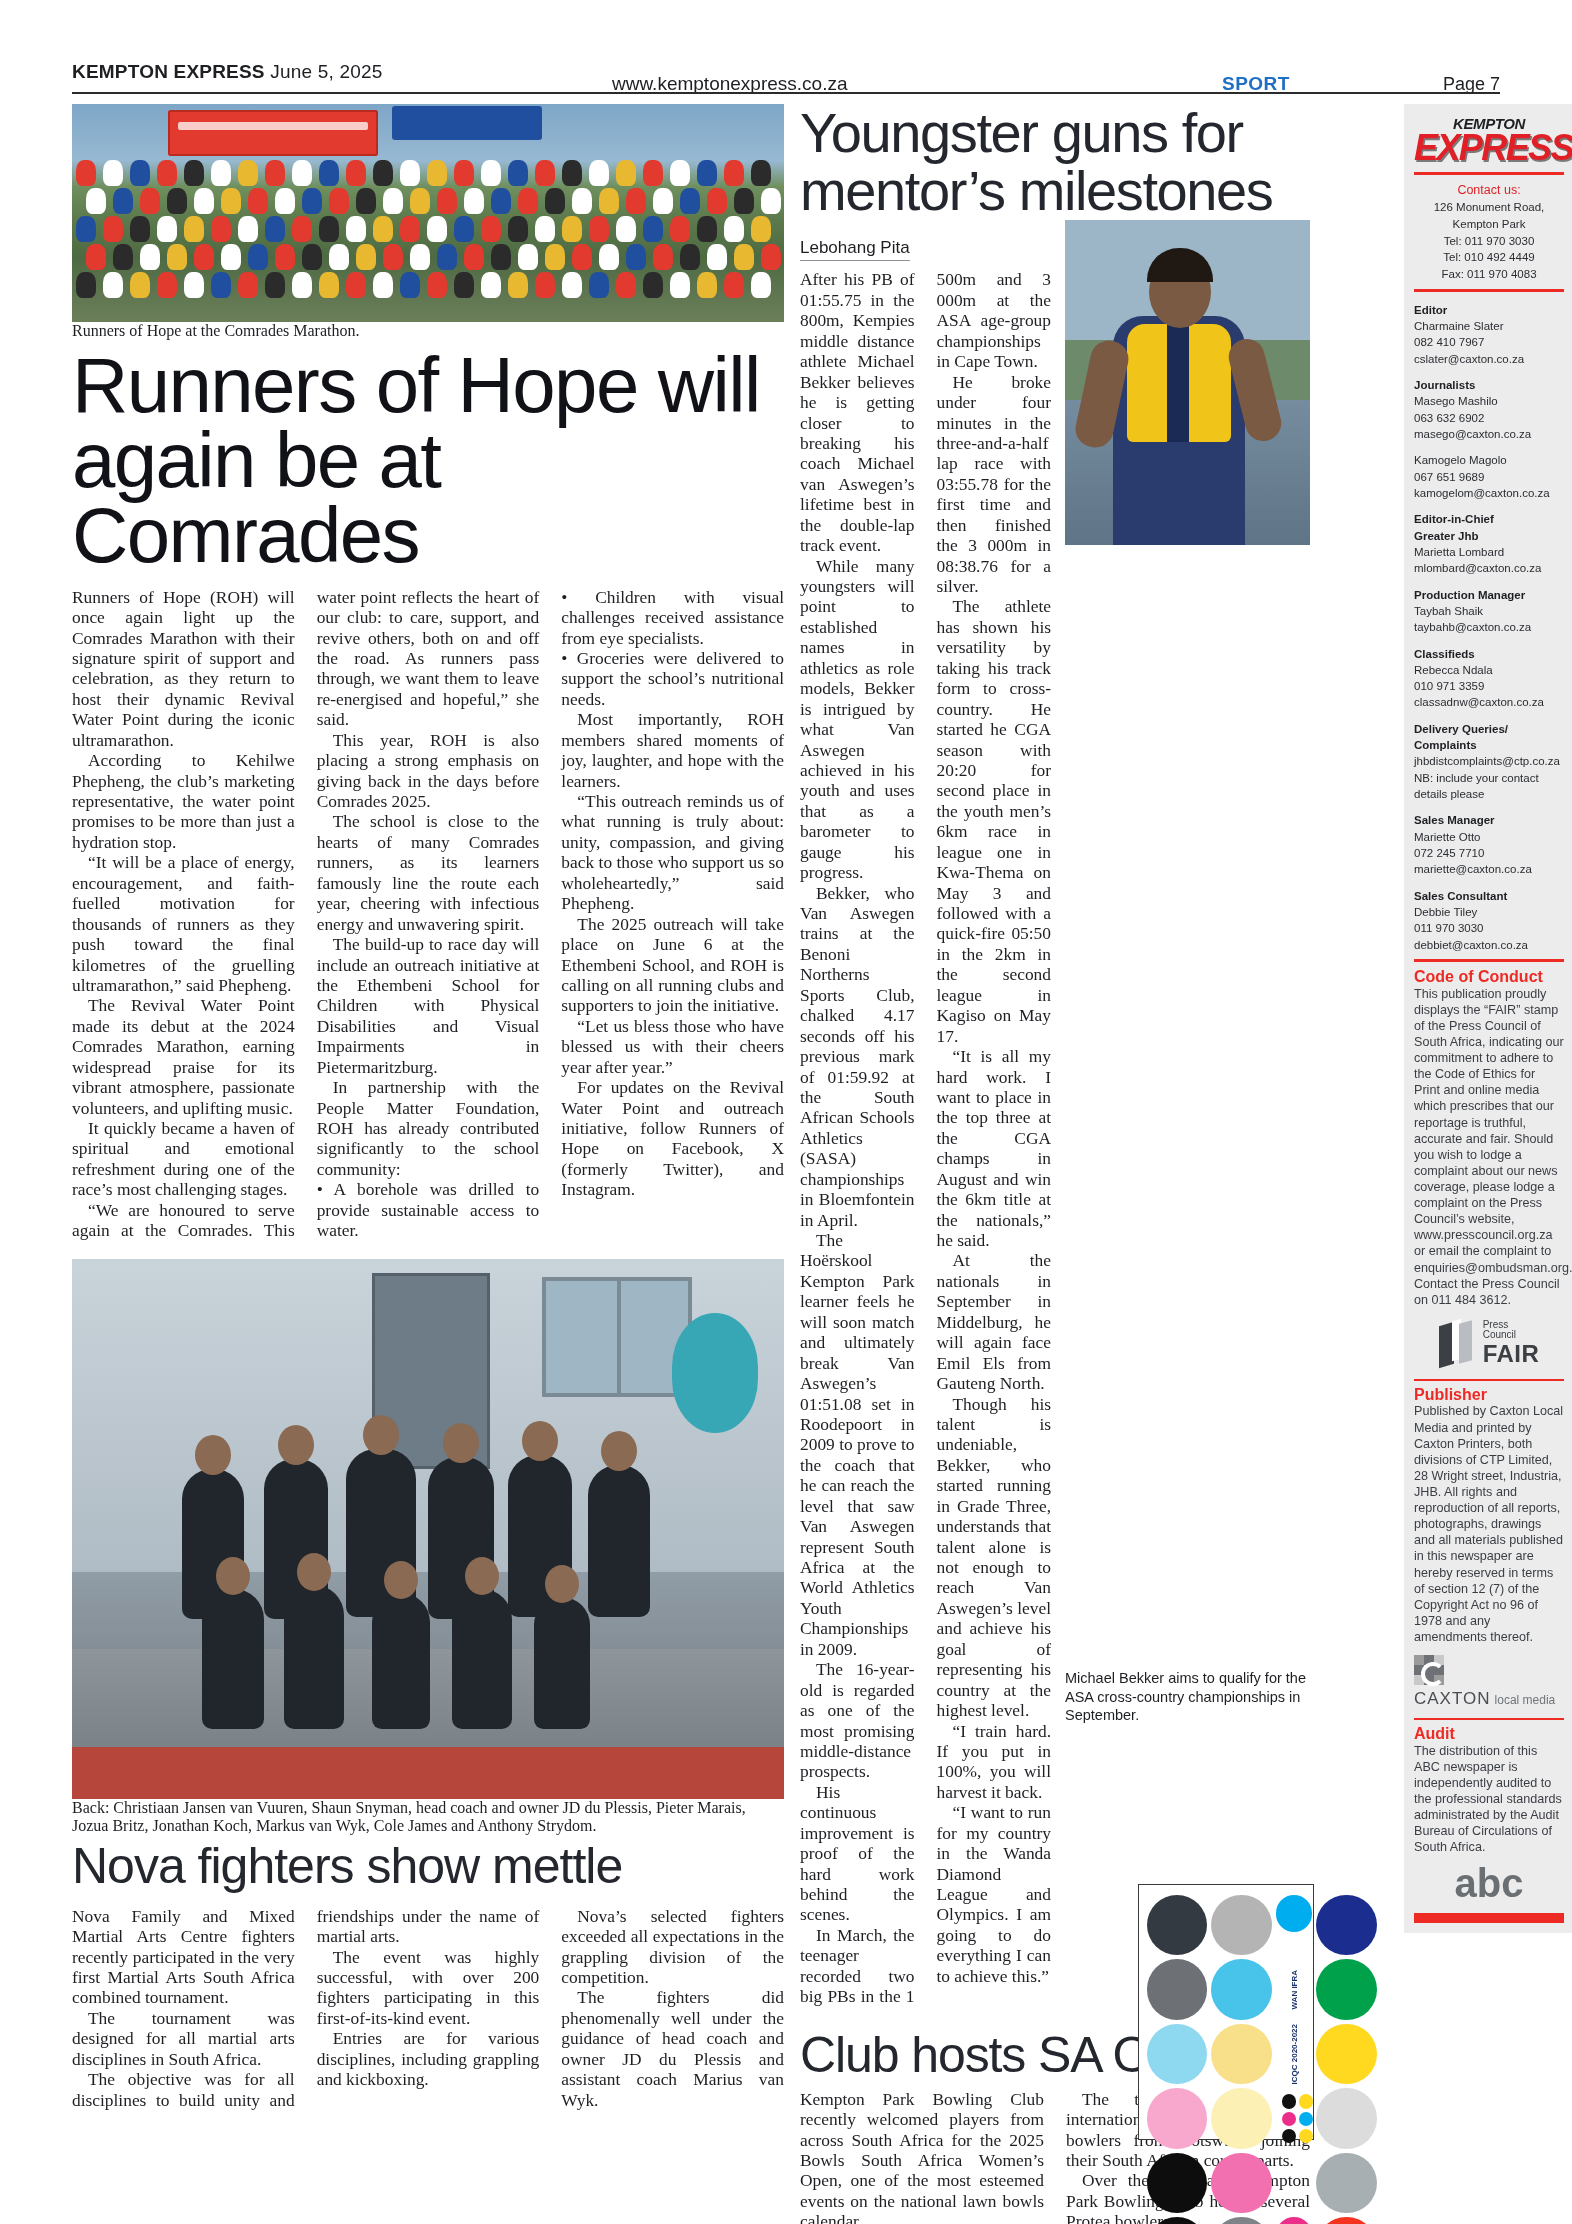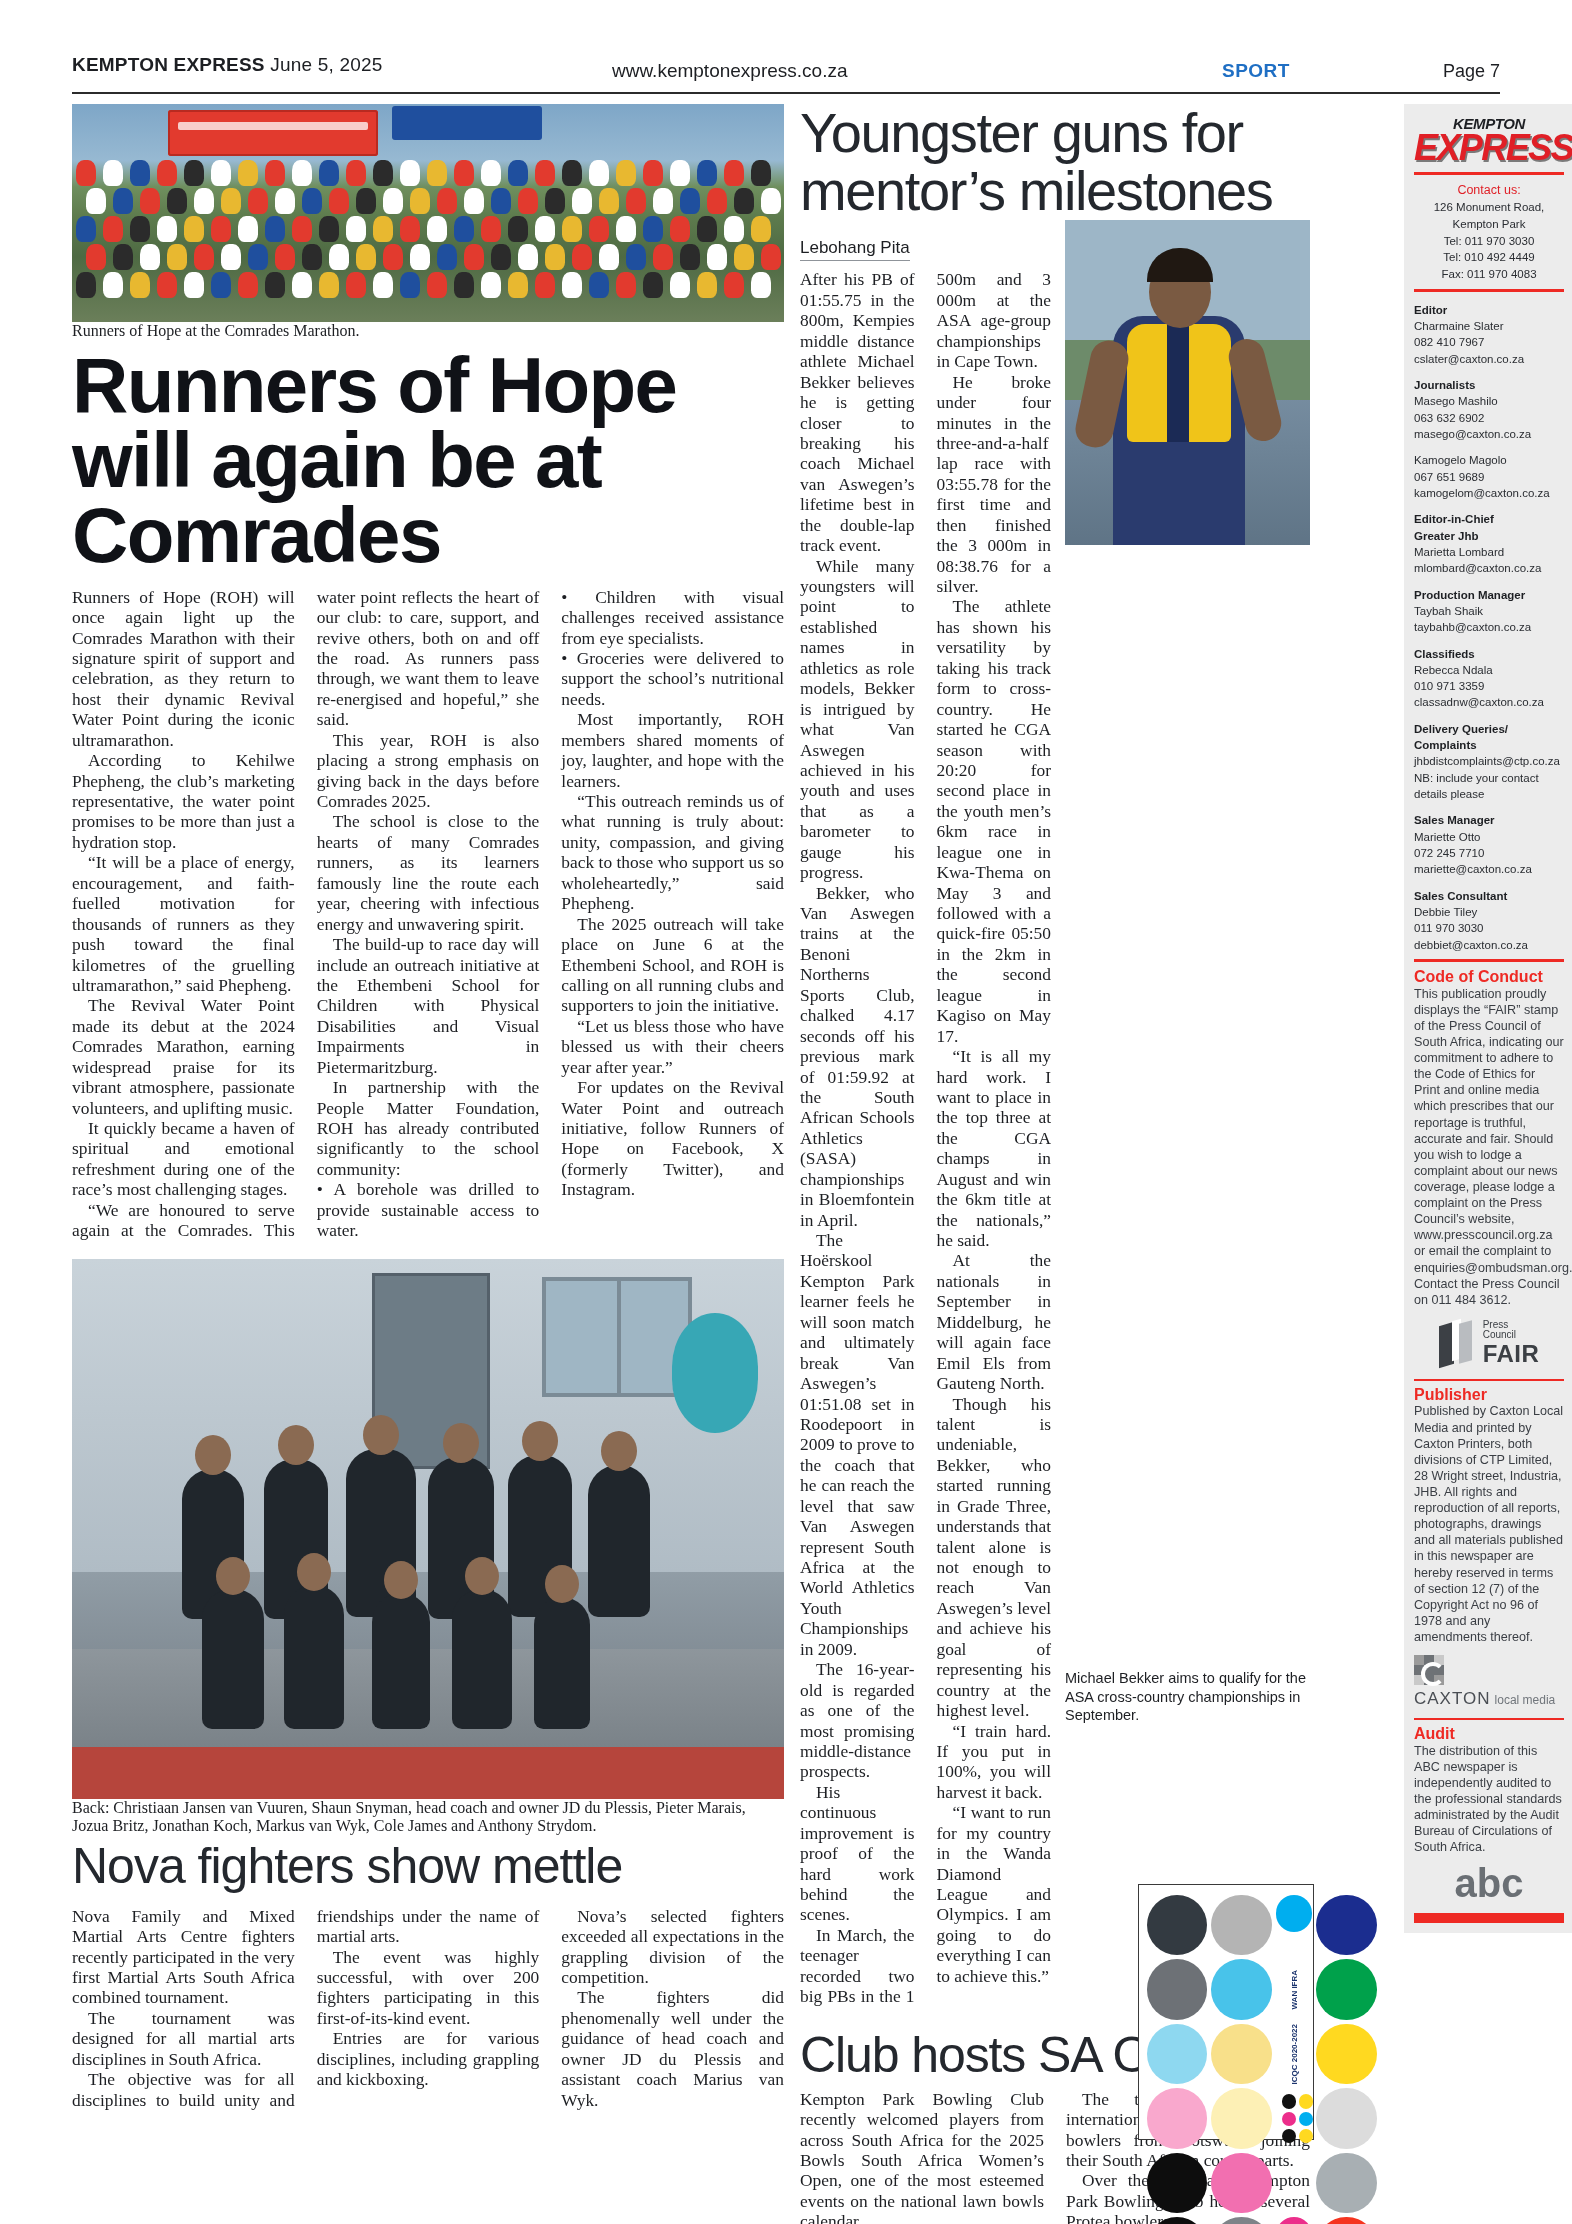--- a/index.html
+++ b/index.html
@@ -6,22 +6,22 @@
   html, body {
     width: 1572px; height: 2224px;
     background: #ffffff;
     font-family: "Liberation Serif", serif;
     color: #1d1f23;
   }
   .page { position: relative; width: 1572px; height: 2224px; background:#fff; }
 
   
   .topbar {
-    position: absolute; left: 72px; top: 48px; width: 1428px; height: 34px;
-    display: flex; align-items: center;
+    position: absolute; left: 72px; top: 61px; width: 1428px; height: 34px;
+    display: flex; align-items: flex-start;
   }
   .topbar .tb-left {
     font-family: "Liberation Sans", sans-serif;
     font-size: 19px; letter-spacing: .2px; color:#1d1f23; white-space: nowrap;
   }
   .topbar .tb-left b { font-weight: 700; }
   .topbar .tb-url {
     position:absolute; left: 540px; bottom:0;
     font-family: "Liberation Sans", sans-serif; font-size: 19px; color:#1d1f23;
   }
@@ -63,21 +63,21 @@
     background:#fff; opacity:.75; border-radius:2px;
   }
   .pc-banner2 {
     position:absolute; left:320px; top:2px; width:150px; height:34px;
     background:#1f4f9e; border-radius:3px;
   }
 
   
   .hl-comrades {
     font-family:"Liberation Sans", sans-serif;
-    font-weight:700; font-size:78px; line-height:0.96; letter-spacing:-1.6px;
+    font-weight:400; font-size:78px; line-height:0.96; letter-spacing:-1.6px;
     color:#101217; padding-top:8px;
   }
 
   
   .body3 { column-count:3; column-gap:22px; margin-top:14px; }
   .body3 p, .bodycol p {
     font-size:17.4px; line-height:1.175; text-align:justify;
     text-indent:16px; hyphens:auto; -webkit-hyphens:auto;
     font-family:"Liberation Serif", serif;
   }

